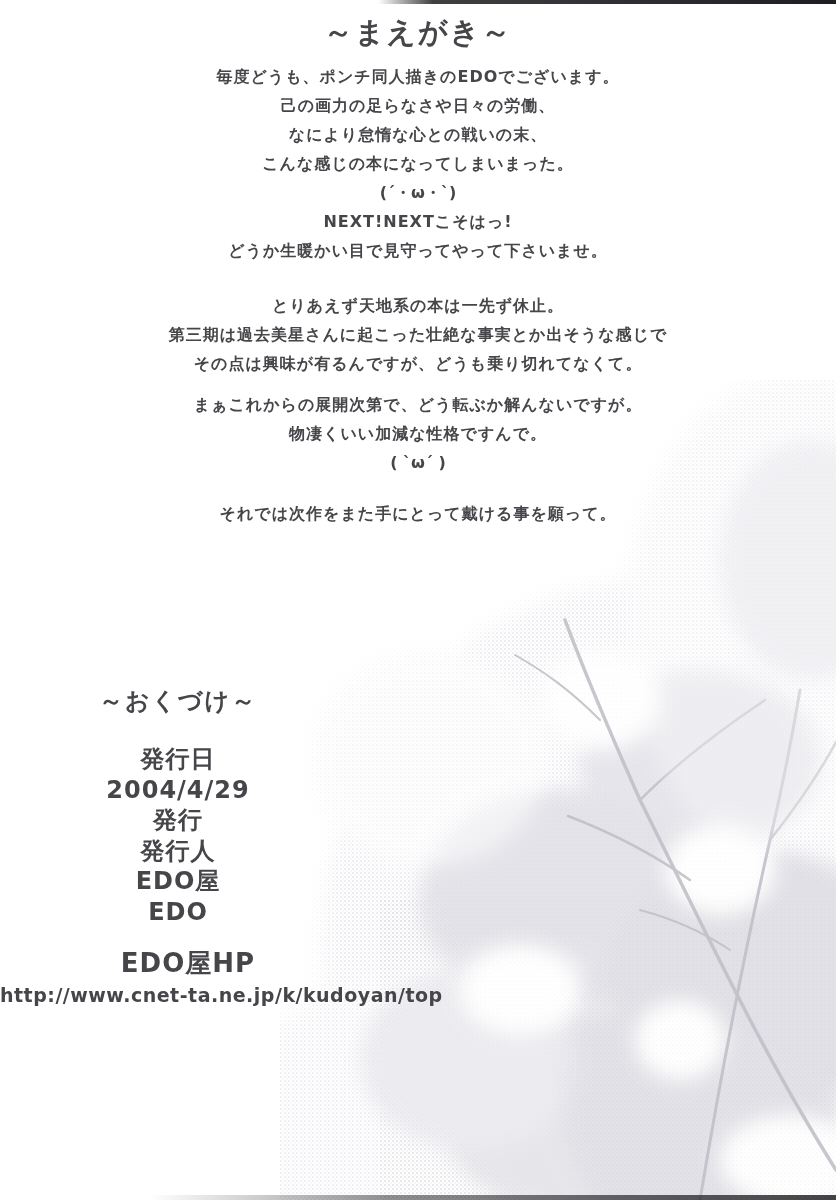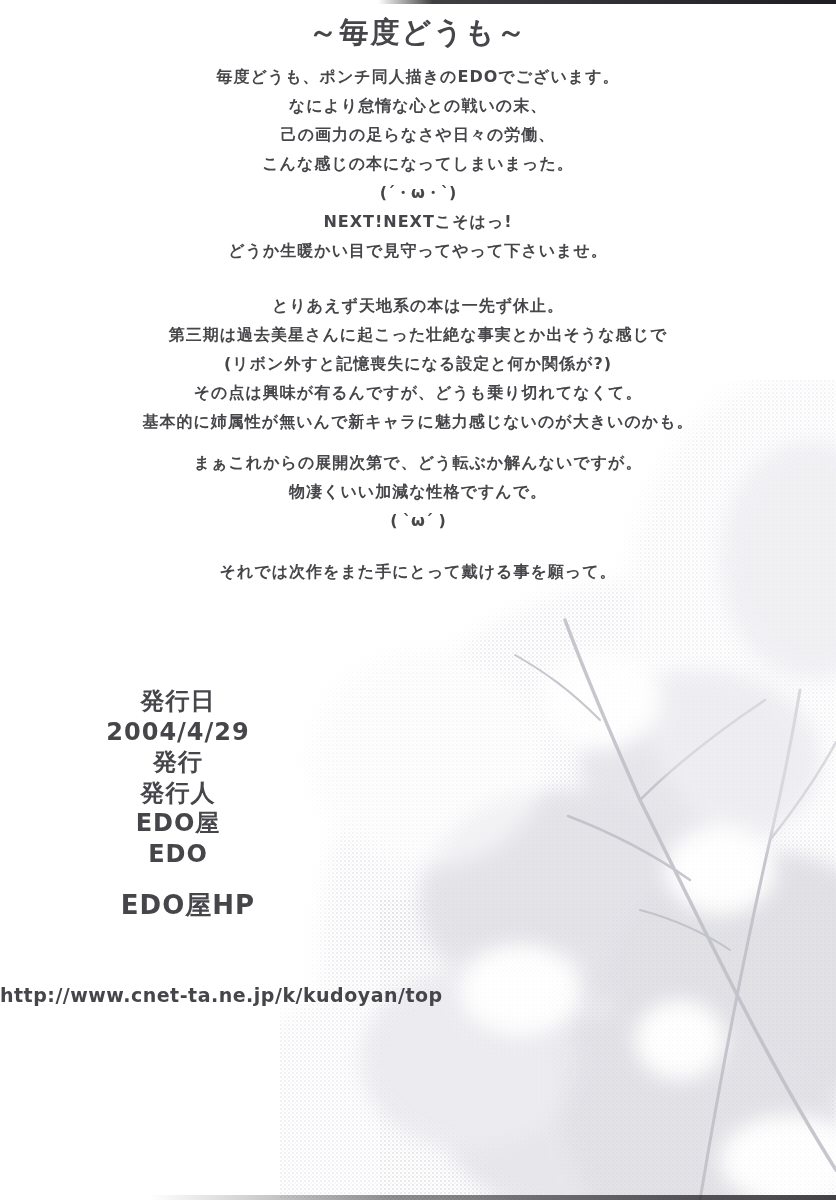--- a/index.html
+++ b/index.html
@@ -95,43 +95,42 @@
         <path d="M 640 800 C 680 760 720 730 765 700" stroke-width="2.5"></path>
         <path d="M 690 880 C 650 852 610 832 568 816" stroke-width="2.5"></path>
         <path d="M 770 840 C 800 802 820 772 836 742" stroke-width="2.5"></path>
         <path d="M 600 720 C 570 690 545 672 515 655" stroke-width="2"></path>
         <path d="M 730 950 C 700 930 670 918 640 910" stroke-width="2"></path>
       </g>
     </g>
   </svg>
 
   <div class="preface">
-    <div class="p-title">～毎度どうも～</div>
+    <div class="p-title">～まえがき～</div>
     <div class="line">毎度どうも、ポンチ同人描きのEDOでございます。</div>
+    <div class="line">己の画力の足らなさや日々の労働、</div>
     <div class="line">なにより怠惰な心との戦いの末、</div>
-    <div class="line">己の画力の足らなさや日々の労働、</div>
     <div class="line">こんな感じの本になってしまいまった。</div>
     <div class="line emoticon">(´・ω・`)</div>
     <div class="line">NEXT!NEXTこそはっ!</div>
     <div class="line">どうか生暖かい目で見守ってやって下さいませ。</div>
     <div class="gap-lg"></div>
     <div class="line">とりあえず天地系の本は一先ず休止。</div>
     <div class="line">第三期は過去美星さんに起こった壮絶な事実とか出そうな感じで</div>
-    <div class="line">(リボン外すと記憶喪失になる設定と何か関係が?)</div>
     <div class="line">その点は興味が有るんですが、どうも乗り切れてなくて。</div>
-    <div class="line">基本的に姉属性が無いんで新キャラに魅力感じないのが大きいのかも。</div>
     <div class="gap-sm"></div>
     <div class="line">まぁこれからの展開次第で、どう転ぶか解んないですが。</div>
     <div class="line">物凄くいい加減な性格ですんで。</div>
     <div class="line emoticon">( `ω´ )</div>
     <div class="gap-md"></div>
     <div class="line">それでは次作をまた手にとって戴ける事を願って。</div>
   </div>
 
   <div class="colophon">
+    <div class="c-title">～おくづけ～</div>
     <div class="c-entry">発行日</div>
     <div class="c-entry">2004/4/29</div>
     <div class="c-entry">発行</div>
     <div class="c-entry">発行人</div>
     <div class="c-entry">EDO屋</div>
     <div class="c-entry">EDO</div>
     <div class="c-hp">EDO屋HP</div>
   </div>
 
   <div class="url-line">http://www.cnet-ta.ne.jp/k/kudoyan/top</div>

